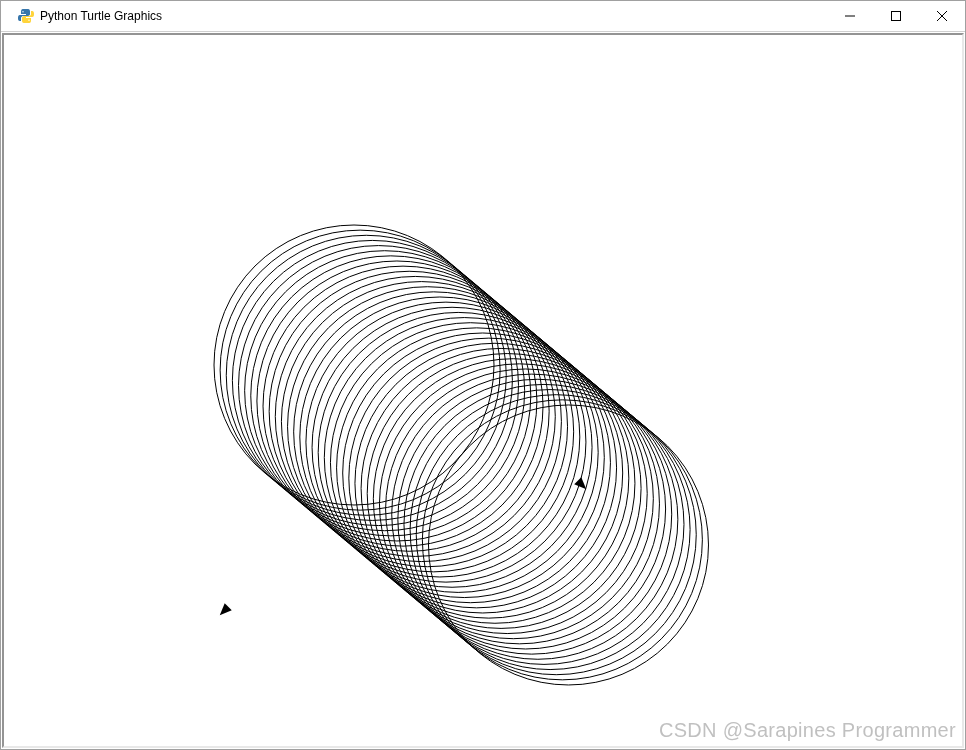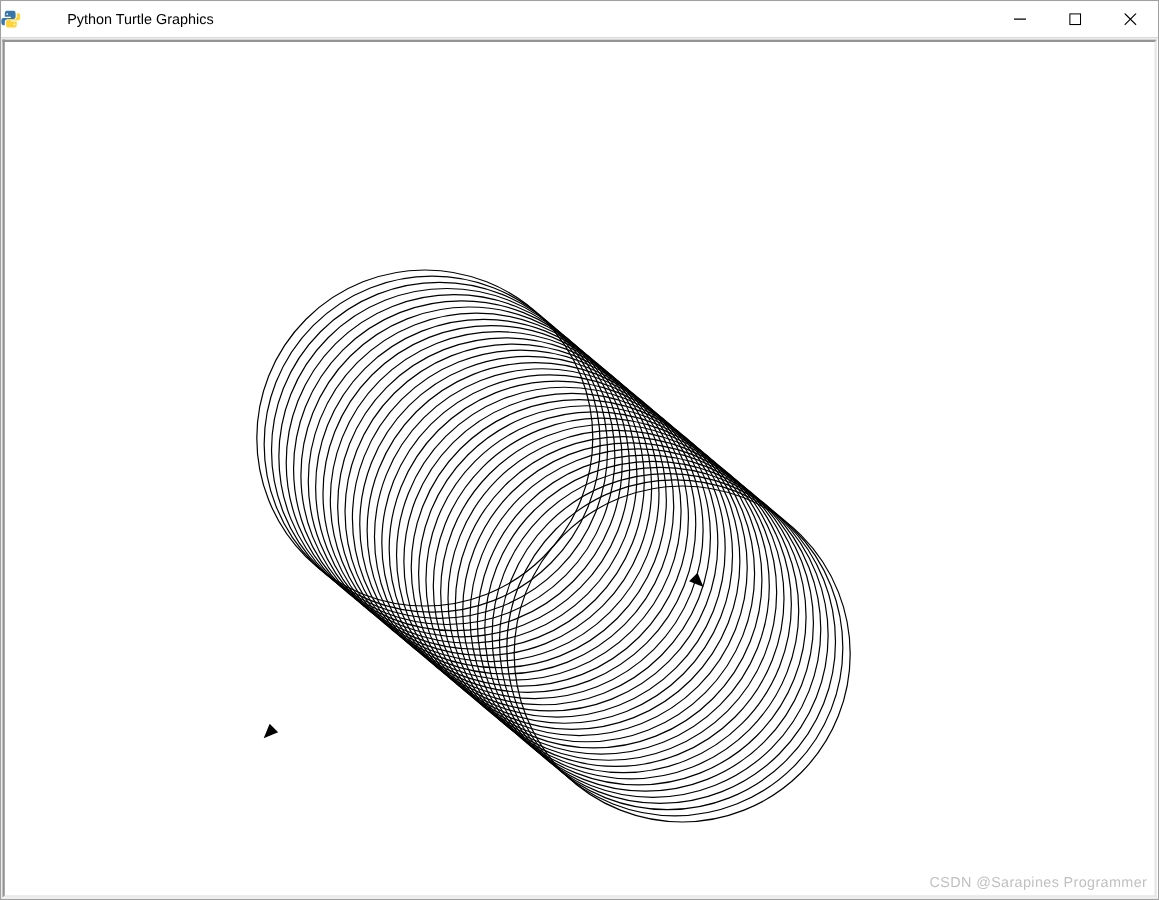--- a/index.html
+++ b/index.html
@@ -23,22 +23,21 @@
       background: #ffffff;
       display: flex;
       flex-direction: column;
     }
     .titlebar {
       height: 31px;
       background: #ffffff;
       border-bottom: 1px solid #d0d0d0;
       display: flex;
       align-items: center;
-      padding-left: 0;
-      gap: 33px;
+      padding-left: 17px;
     }
     .titlebar-icon {
       width: 16px;
       height: 16px;
       margin-right: 6px;
       display: flex;
       align-items: center;
       justify-content: center;
     }
     .titlebar-title {
@@ -74,21 +73,21 @@
       overflow: hidden;
     }
     .canvas-wrap {
       position: absolute;
       inset: 0;
     }
     .watermark {
       position: absolute;
       right: 10px;
       bottom: 8px;
-      font-size: 12px;
+      font-size: 20px;
       color: rgba(140,140,140,0.55);
       font-family: Arial, sans-serif;
       letter-spacing: 0.3px;
     }
   </style>
 </head>
 <body>
 
 <div class="window">
   <div class="titlebar">

